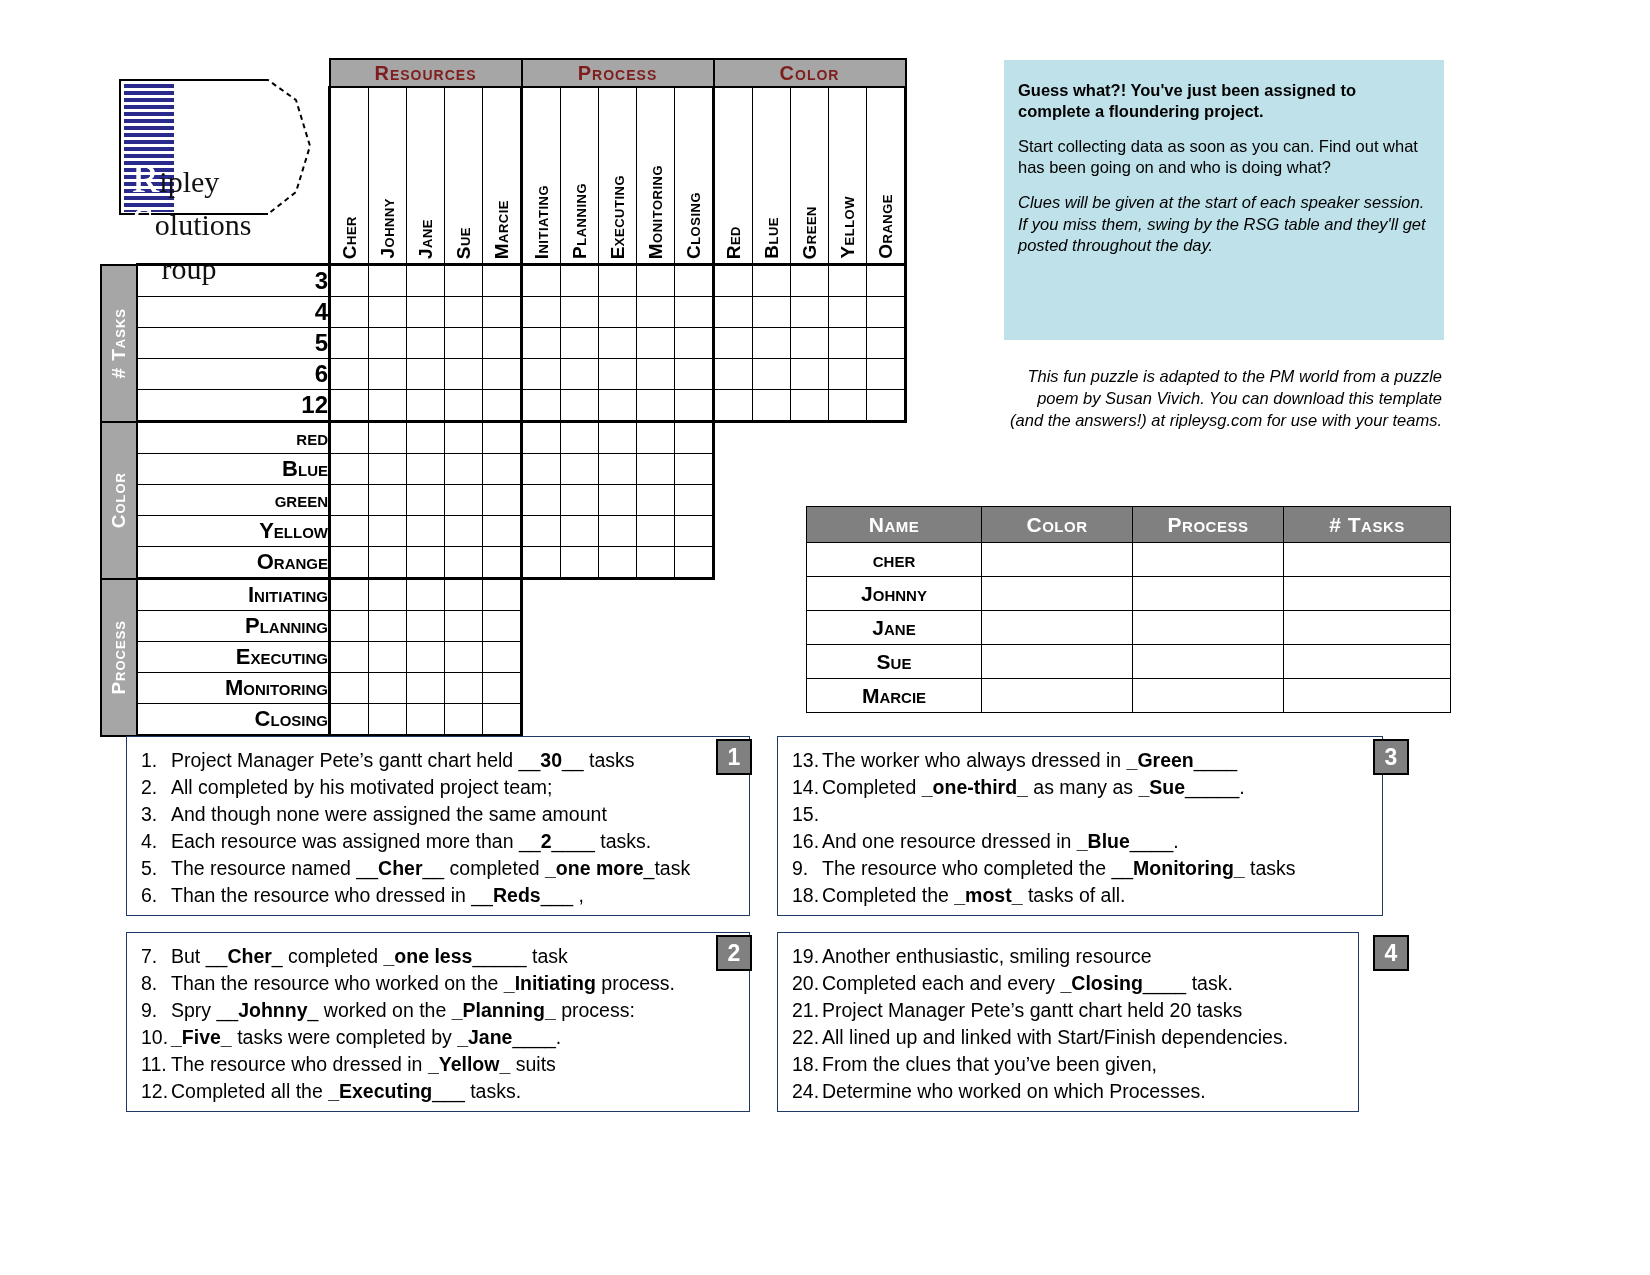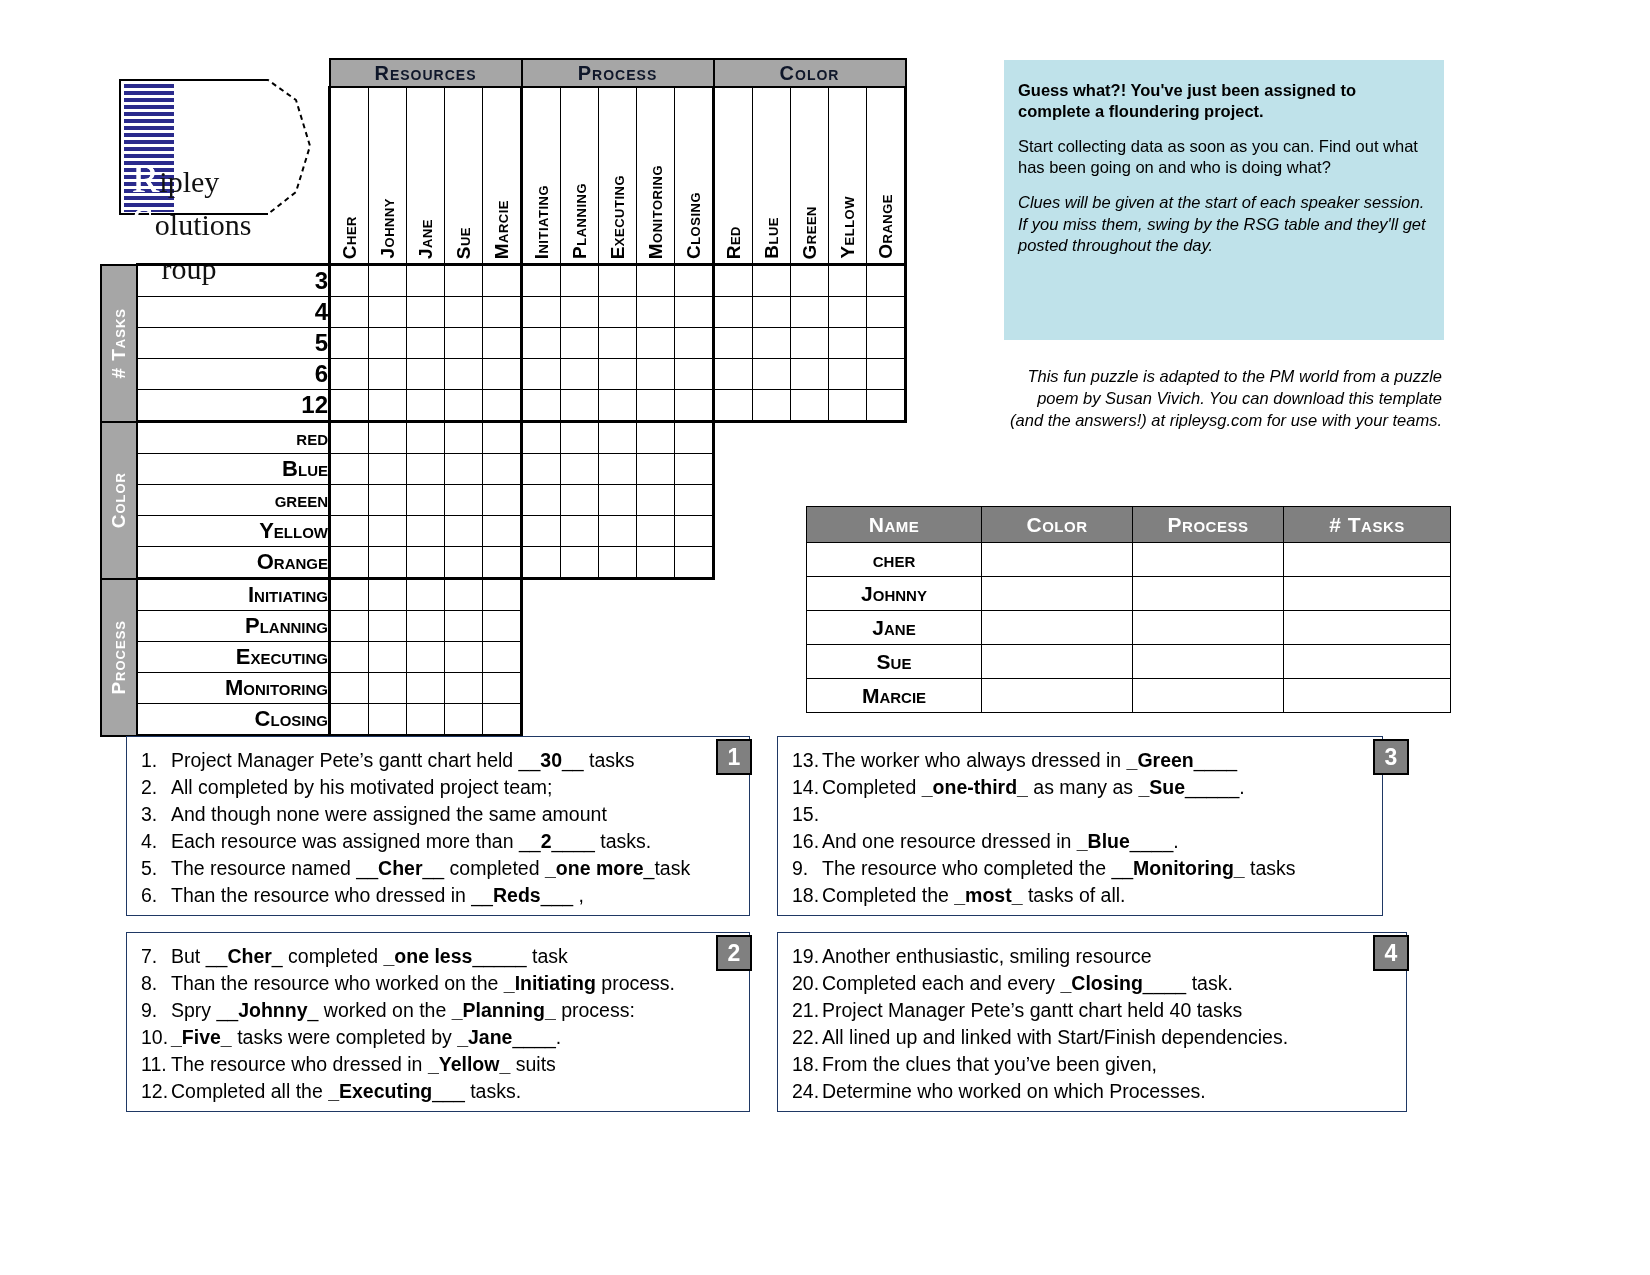--- a/index.html
+++ b/index.html
@@ -25,21 +25,21 @@
   #logo-l1{left:14px;top:76px;}
   #logo-l2{left:14px;top:119px;}
   #logo-l3{left:14px;top:163px;}
 
   
   #grid-wrap{position:absolute;left:100px;top:58px;}
   table.gridtbl{border-collapse:collapse;table-layout:fixed;}
   table.gridtbl td{padding:0;margin:0;}
 
   .cat-head{
-    background:#a6a6a6;color:#0f172a;text-align:center;
+    background:#a6a6a6;color:#7f1d1d;text-align:center;
     font-weight:bold;font-size:20px;letter-spacing:1px;
     border:2px solid #000; height:26px;
     font-variant:small-caps;
   }
   .vhead{
     border:1px solid #000;
     width:37px;height:175px;vertical-align:bottom;text-align:center;
     position:relative;
   }
   .vhead span{
@@ -124,21 +124,21 @@
     border:2px solid #000;color:#fff;font-weight:bold;font-size:23px;
     display:flex;align-items:center;justify-content:center;
     box-sizing:border-box;
   }
   #clue1{left:126px;top:736px;width:624px;height:180px;}
   #badge1{left:716px;top:739px;}
   #clue2{left:126px;top:932px;width:624px;height:180px;}
   #badge2{left:716px;top:935px;}
   #clue3{left:777px;top:736px;width:606px;height:180px;}
   #badge3{left:1373px;top:739px;}
-  #clue4{left:777px;top:932px;width:630px;height:180px;}
+  #clue4{left:777px;top:932px;width:582px;height:180px;}
   #badge4{left:1373px;top:935px;}
 </style>
 </head>
 <body>
 
 <div class="page">
 
   <div id="logo-block">
     <svg id="logo-outline" viewBox="0 0 194 138">
       <path d="M2,2 L150,2 L178,22 L192,68 L178,114 L150,136 L2,136 Z" fill="#ffffff" stroke="#000" stroke-width="2" stroke-dasharray="5,4"></path>
@@ -637,21 +637,21 @@
         <li>
           <span class="n">19.</span>
           <span><span>Another enthusiastic, smiling resource</span></span>
         </li>
         <li>
           <span class="n">20.</span>
           <span><span>Completed each and every </span><b>_Closing</b><span>____ task.</span></span>
         </li>
         <li>
           <span class="n">21.</span>
-          <span><span>Project Manager Pete’s gantt chart held 40 tasks</span></span>
+          <span><span>Project Manager Pete’s gantt chart held 20 tasks</span></span>
         </li>
         <li>
           <span class="n">22.</span>
           <span><span>All lined up and linked with Start/Finish dependencies.</span></span>
         </li>
         <li>
           <span class="n">18.</span>
           <span><span>From the clues that you’ve been given,</span></span>
         </li>
         <li>

